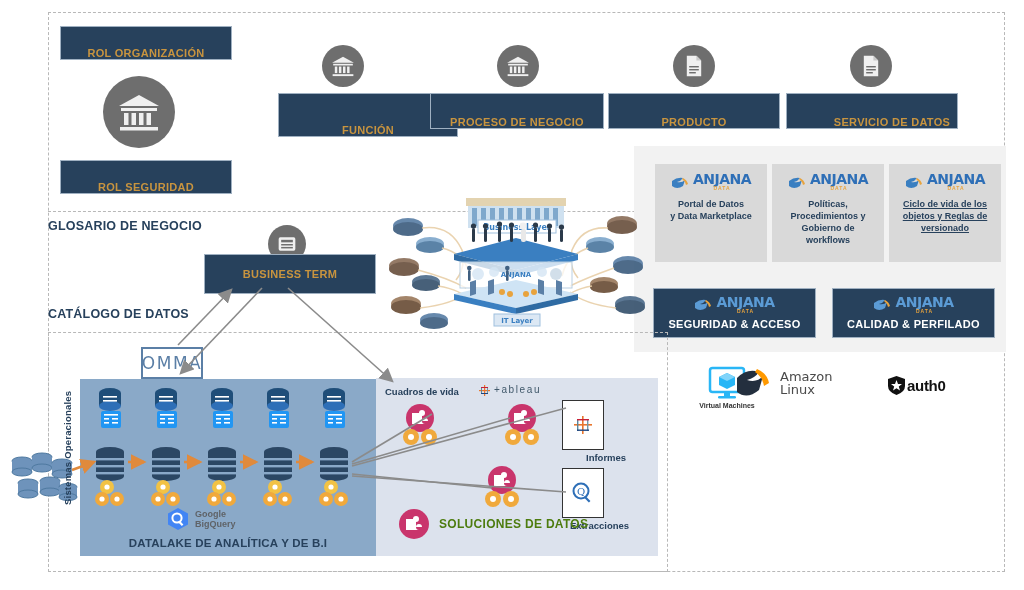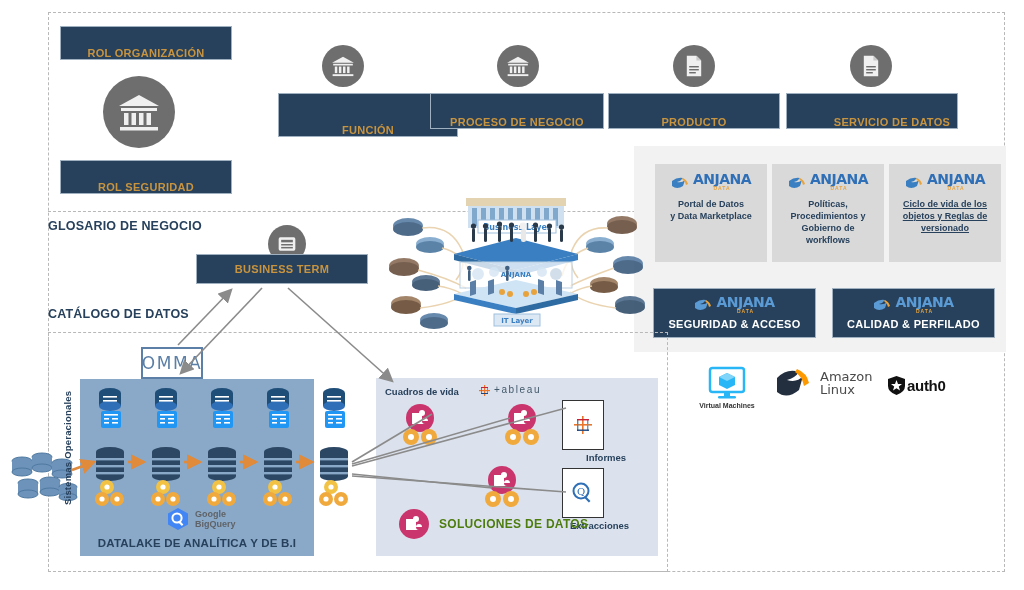--- a/index.html
+++ b/index.html
@@ -242,21 +242,21 @@
   </div>
 
   <div class="abs badge" style="left:268px;top:225px;width:38px;height:38px;">
     <svg width="20" height="18" viewBox="0 0 24 20" aria-hidden="true">
       <rect x="2" y="2" width="20" height="16" rx="2" fill="#f0f0f0"></rect>
       <rect x="5" y="5" width="14" height="3" fill="#6e6e6e"></rect>
       <rect x="5" y="10" width="14" height="1.8" fill="#6e6e6e"></rect>
       <rect x="5" y="13.5" width="14" height="1.8" fill="#6e6e6e"></rect>
     </svg>
   </div>
-  <div class="abs navy" style="left:196px;top:254px;width:172px;height:30px;">
+  <div class="abs navy" style="left:204px;top:254px;width:172px;height:40px;">
     <span class="navy-lbl">BUSINESS TERM</span>
   </div>
 
   <div class="abs" style="left:382px;top:182px;width:268px;height:148px;">
     <svg width="268" height="148" viewBox="0 0 268 148" aria-hidden="true">
 
       <g opacity=".92">
         <ellipse cx="26" cy="44" rx="15" ry="8" fill="#5b7fa6"></ellipse>
         <ellipse cx="26" cy="47" rx="15" ry="7" fill="#3f5f80"></ellipse>
         <ellipse cx="48" cy="62" rx="14" ry="7" fill="#7fa8cc"></ellipse>
@@ -404,21 +404,21 @@
       </g>
     </svg>
   </div>
 
   <div class="vert-label" style="left:62px;top:375px;height:130px;">Sistemas Operacionales</div>
 
   <div class="abs omma" style="left:141px;top:347px;width:62px;height:32px;">
     <span>OMMA</span>
   </div>
 
-  <div class="abs datalake" style="left:80px;top:379px;width:234px;height:177px;">
+  <div class="abs datalake" style="left:80px;top:379px;width:296px;height:177px;">
     <svg width="282" height="177" viewBox="0 0 282 177" aria-hidden="true">
 
       <g>
         <g transform="translate(16,8)">
           <ellipse cx="14" cy="6" rx="11" ry="5" fill="#1f4e79"></ellipse>
           <rect x="3" y="6" width="22" height="13" fill="#1f4e79"></rect>
           <ellipse cx="14" cy="19" rx="11" ry="5" fill="#2e6fb7"></ellipse>
           <g fill="#ffffff">
               <rect x="7" y="9" width="14" height="1.6"></rect>
               <rect x="7" y="13" width="14" height="1.6"></rect>
@@ -704,21 +704,21 @@
     <svg width="40" height="34" viewBox="0 0 40 34" aria-hidden="true">
       <rect x="3" y="2" width="34" height="24" rx="2.5" fill="none" stroke="#29b6f6" stroke-width="2.5"></rect>
       <polygon points="20,7 28,11 28,19 20,23 12,19 12,11" fill="#29b6f6"></polygon>
       <polygon points="20,7 28,11 20,15 12,11" fill="#81d4fa"></polygon>
       <rect x="17" y="26" width="6" height="4" fill="#29b6f6"></rect>
       <rect x="11" y="30" width="18" height="2.5" rx="1.2" fill="#29b6f6"></rect>
     </svg>
     <span class="nm">Virtual Machines</span>
   </div>
 
-  <div class="abs" style="left:773px;top:366px;display:flex;align-items:center;gap:5px;">
+  <div class="abs" style="left:733px;top:366px;display:flex;align-items:center;gap:5px;">
     <svg width="42" height="34" viewBox="0 0 42 34" aria-hidden="true">
       <path d="M4 12 q10 -10 22 -6 q-4 6 -12 8 q10 3 16 -4 l-4 14 q-12 10 -22 2 z" fill="#232f3e"></path>
       <path d="M24 3 q10 4 12 14 l-5 3 q-2 -10 -9 -14 z" fill="#f90"></path>
     </svg>
     <div class="amazon-txt">
       <div>Amazon</div>
       <div>Linux</div>
     </div>
   </div>
 

